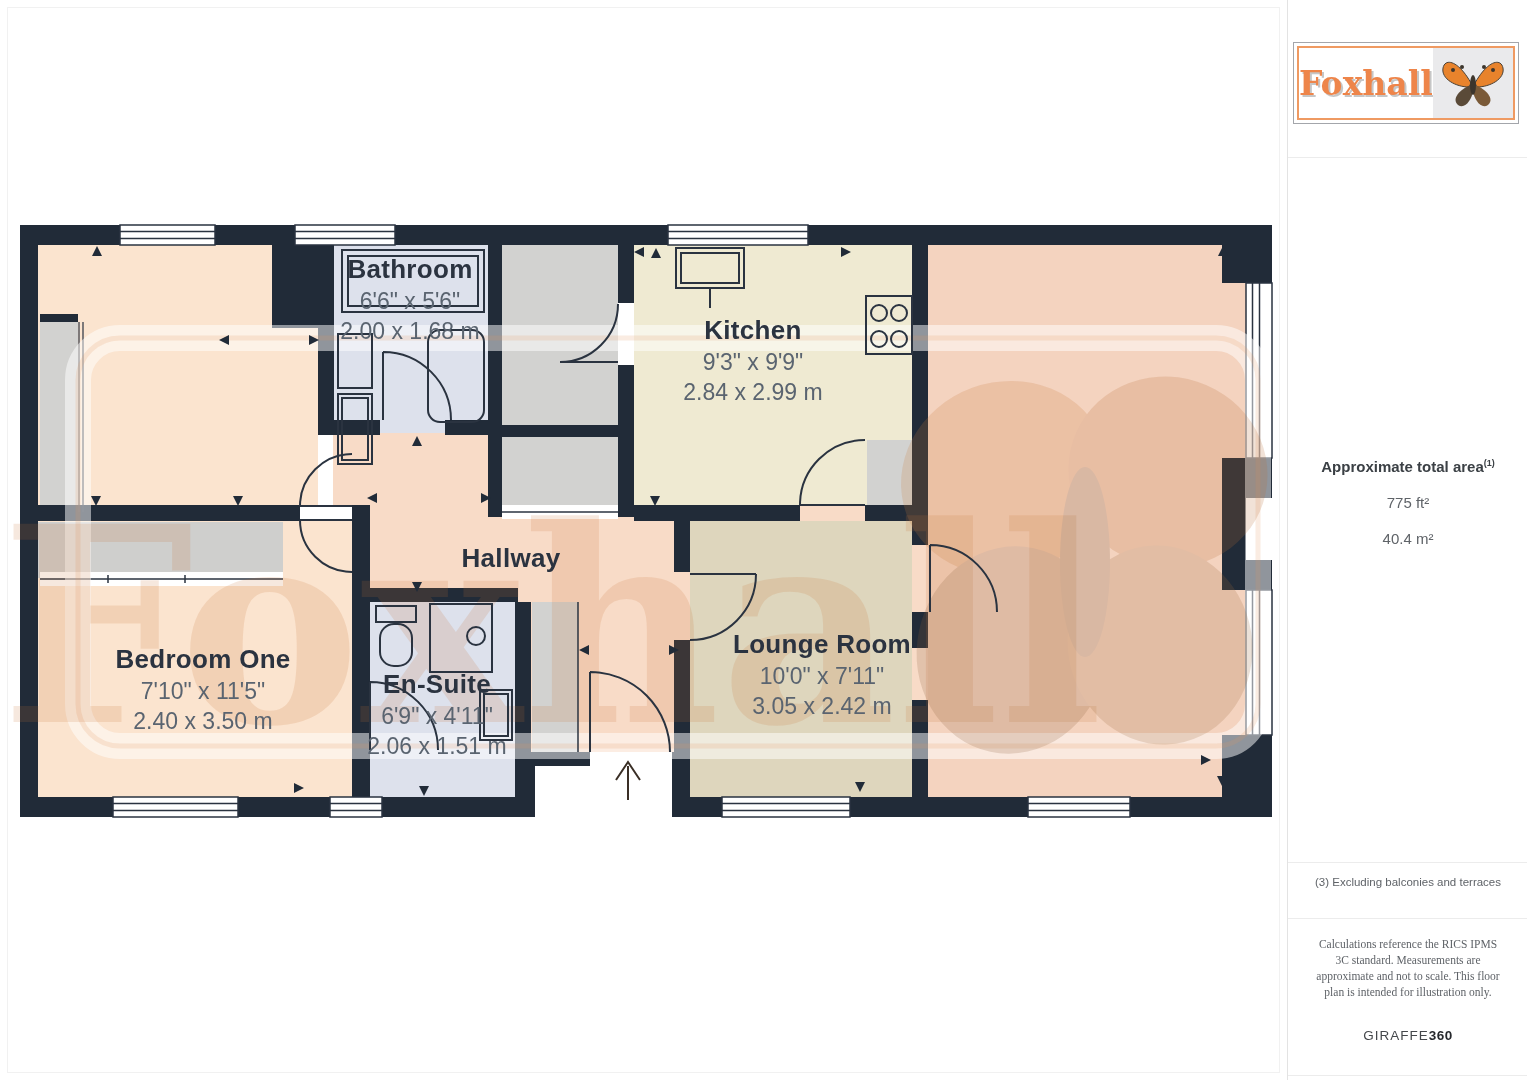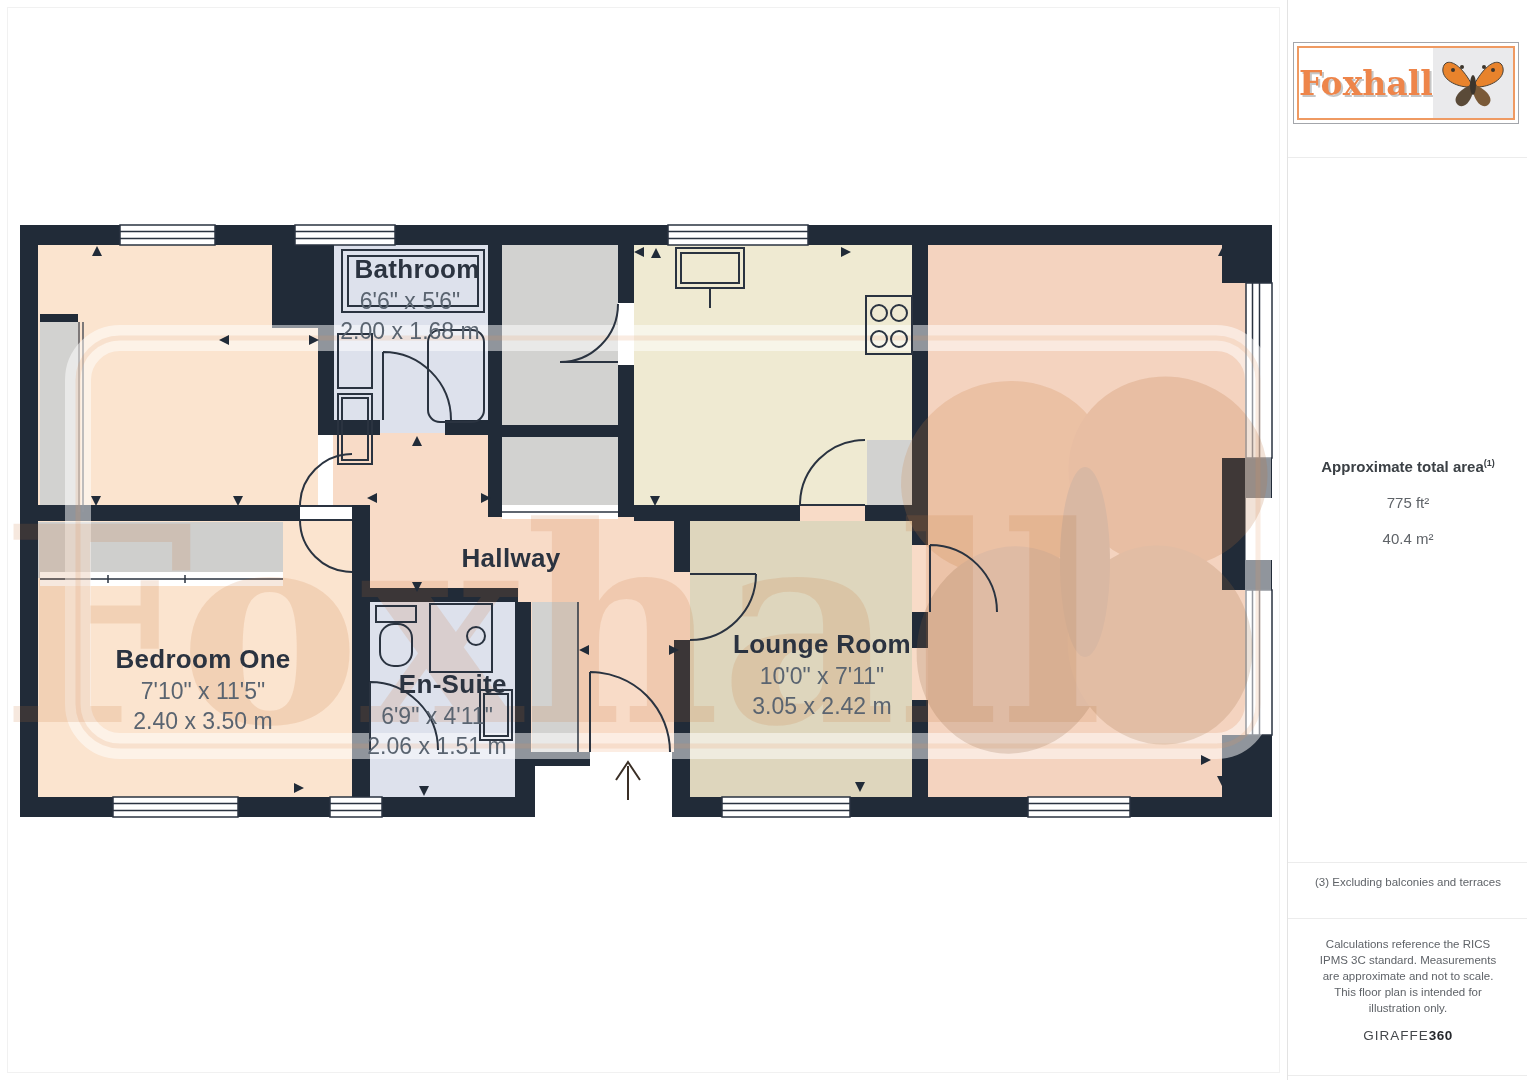--- a/index.html
+++ b/index.html
@@ -4,42 +4,42 @@
 <style>
   html,body{margin:0;padding:0;background:#ffffff;}
   .canvas{position:relative;width:1527px;height:1080px;background:#ffffff;overflow:hidden;
           font-family:"Liberation Sans",sans-serif;}
   .outer-frame{position:absolute;left:7px;top:7px;width:1271px;height:1064px;
                border:1px solid #f1f1f1;pointer-events:none;}
   .plan{position:absolute;left:0;top:0;width:1286px;height:1080px;}
   .plan svg{position:absolute;left:0;top:0;}
 
   .room-label{position:absolute;transform:translateX(-50%);text-align:center;white-space:nowrap;}
-  .room-name{font-size:26px;font-weight:700;color:#2b3340;letter-spacing:.3px;text-align:right;}
+  .room-name{font-size:26px;font-weight:700;color:#2b3340;letter-spacing:.3px;}
   .room-dim{font-size:23px;color:#5a6470;margin-top:3px;}
 
   
   .sidebar{position:absolute;left:1287px;top:0;width:240px;height:1080px;
            border-left:1px solid #e3e3e3;background:#ffffff;}
   .sb-divider{position:absolute;left:0;width:240px;border-top:1px solid #ececec;height:0;}
   .logo-box{position:absolute;left:5px;top:42px;width:226px;height:82px;
             border:1px solid #a3a6ab;background:#fff;padding:3px;box-sizing:border-box;}
   .logo-inner{border:2px solid #ef9a62;height:100%;box-sizing:border-box;display:flex;align-items:stretch;}
   .logo-text-wrap{flex:1.4;display:flex;align-items:center;justify-content:center;}
   .logo-text{font-family:"DejaVu Serif",serif;font-weight:700;font-size:33px;color:#ee854a;
              text-shadow:2px 2px 0 #c6c6c6;}
   .logo-fly{flex:1;background:#eaeaec;display:flex;align-items:center;justify-content:center;}
   .area-block{position:absolute;left:0;top:458px;width:240px;text-align:center;}
   .area-title{font-size:15px;font-weight:700;color:#3b4045;}
   .area-title sup{font-size:9px;font-weight:700;}
   .area-val{font-size:15px;color:#5f6368;margin-top:19px;}
   .footnote{position:absolute;left:10px;top:876px;width:220px;text-align:center;
             font-size:11.5px;color:#5f6368;}
   .disclaimer{position:absolute;left:26px;top:936px;width:188px;text-align:center;
-              font-size:11.5px;line-height:1.4;color:#5f6368;}
+              font-size:11.5px;line-height:1.4;color:#5f6368;font-family:Liberation Serif, serif;}
   .provider{position:absolute;left:0;top:1028px;width:240px;text-align:center;
             font-size:13.5px;color:#45484c;letter-spacing:1px;}
   .provider b{color:#26292d;letter-spacing:.5px;text-align:center;}
 </style>
 </head>
 <body>
 
 <div class="canvas">
   <div class="outer-frame"></div>
 
@@ -208,20 +208,25 @@
           <path d="M616,780 L628,762 L640,780"></path>
         </g>
       </g>
     </svg>
 
     <div class="room-label" style="left:410px;top:254px;">
       <div class="room-name">Bathroom</div>
       <div class="room-dim">6'6" x 5'6"</div>
       <div class="room-dim">2.00 x 1.68 m</div>
     </div>
+    <div class="room-label" style="left:753px;top:315px;">
+      <div class="room-name">Kitchen</div>
+      <div class="room-dim">9'3" x 9'9"</div>
+      <div class="room-dim">2.84 x 2.99 m</div>
+    </div>
     <div class="room-label" style="left:511px;top:543px;">
       <div class="room-name">Hallway</div>
     </div>
     <div class="room-label" style="left:203px;top:644px;">
       <div class="room-name">Bedroom One</div>
       <div class="room-dim">7'10" x 11'5"</div>
       <div class="room-dim">2.40 x 3.50 m</div>
     </div>
     <div class="room-label" style="left:437px;top:669px;">
       <div class="room-name">En-Suite</div>

